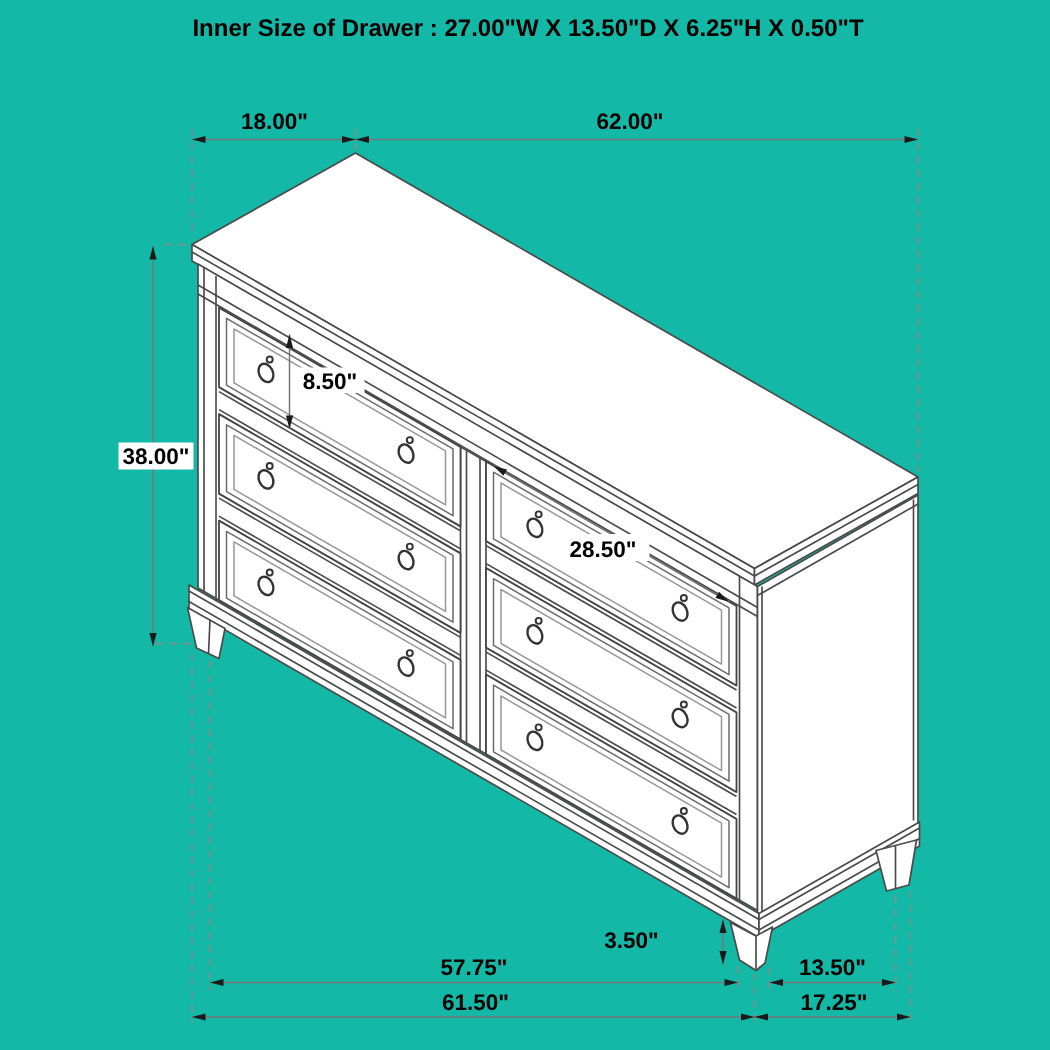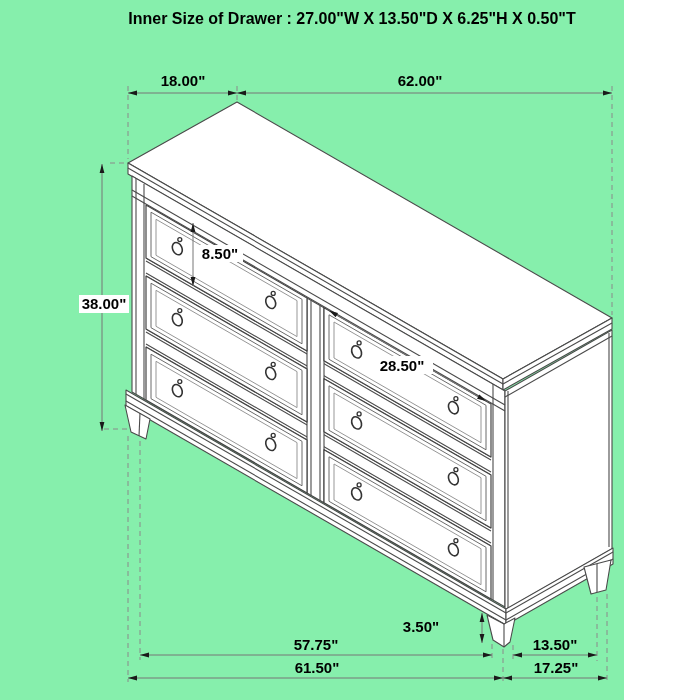--- a/index.html
+++ b/index.html
@@ -1,16 +1,16 @@
 <!DOCTYPE html>
 <html><head>
 <meta charset="utf-8">
 <style>
   html,body{margin:0;padding:0;background:#ffffff;}
-  .page{width:624px;height:700px;position:relative;background:#86efac;overflow:hidden;}
+  .page{width:700px;height:700px;position:relative;background:#14b8a6;overflow:hidden;}
   svg{display:block;}
   text{font-family:"Liberation Sans", sans-serif;font-weight:bold;fill:#000;}
   .dim-label{font-size:15px;}
   .title-label{font-size:16px;}
 </style>
 </head>
 <body>
 
 <div class="page">
 <svg width="700" height="700" viewBox="0 0 700 700">

